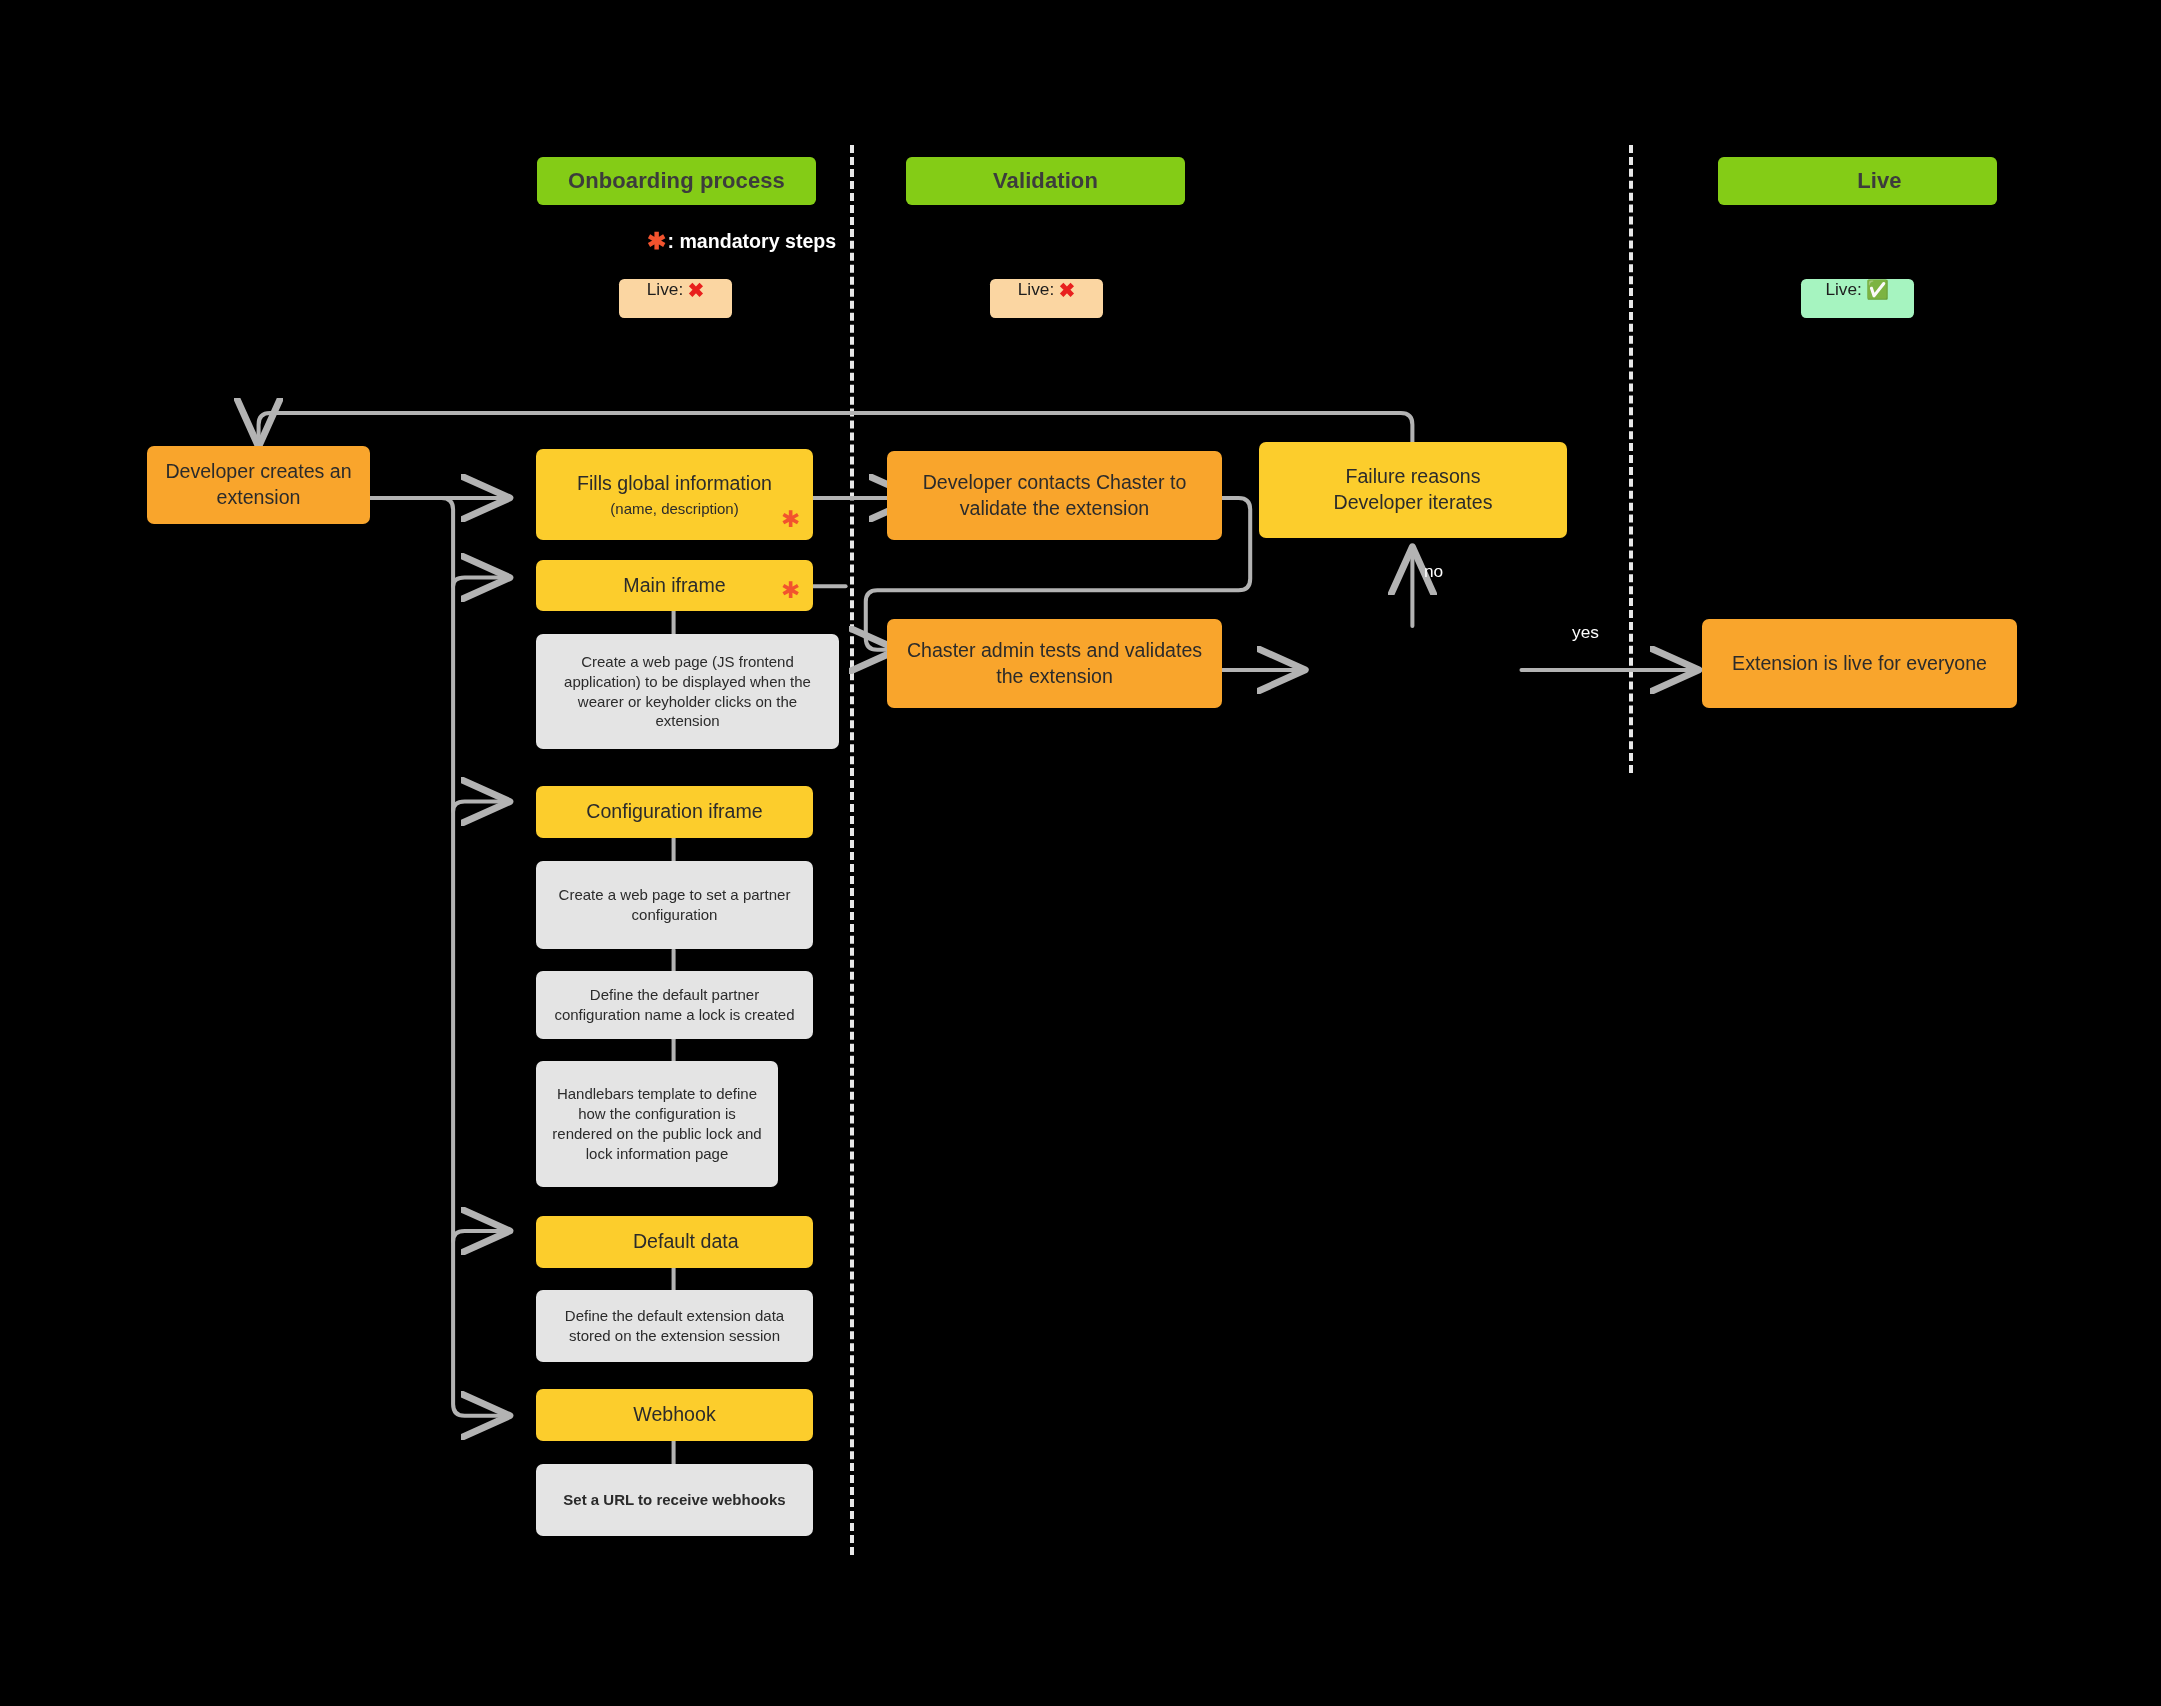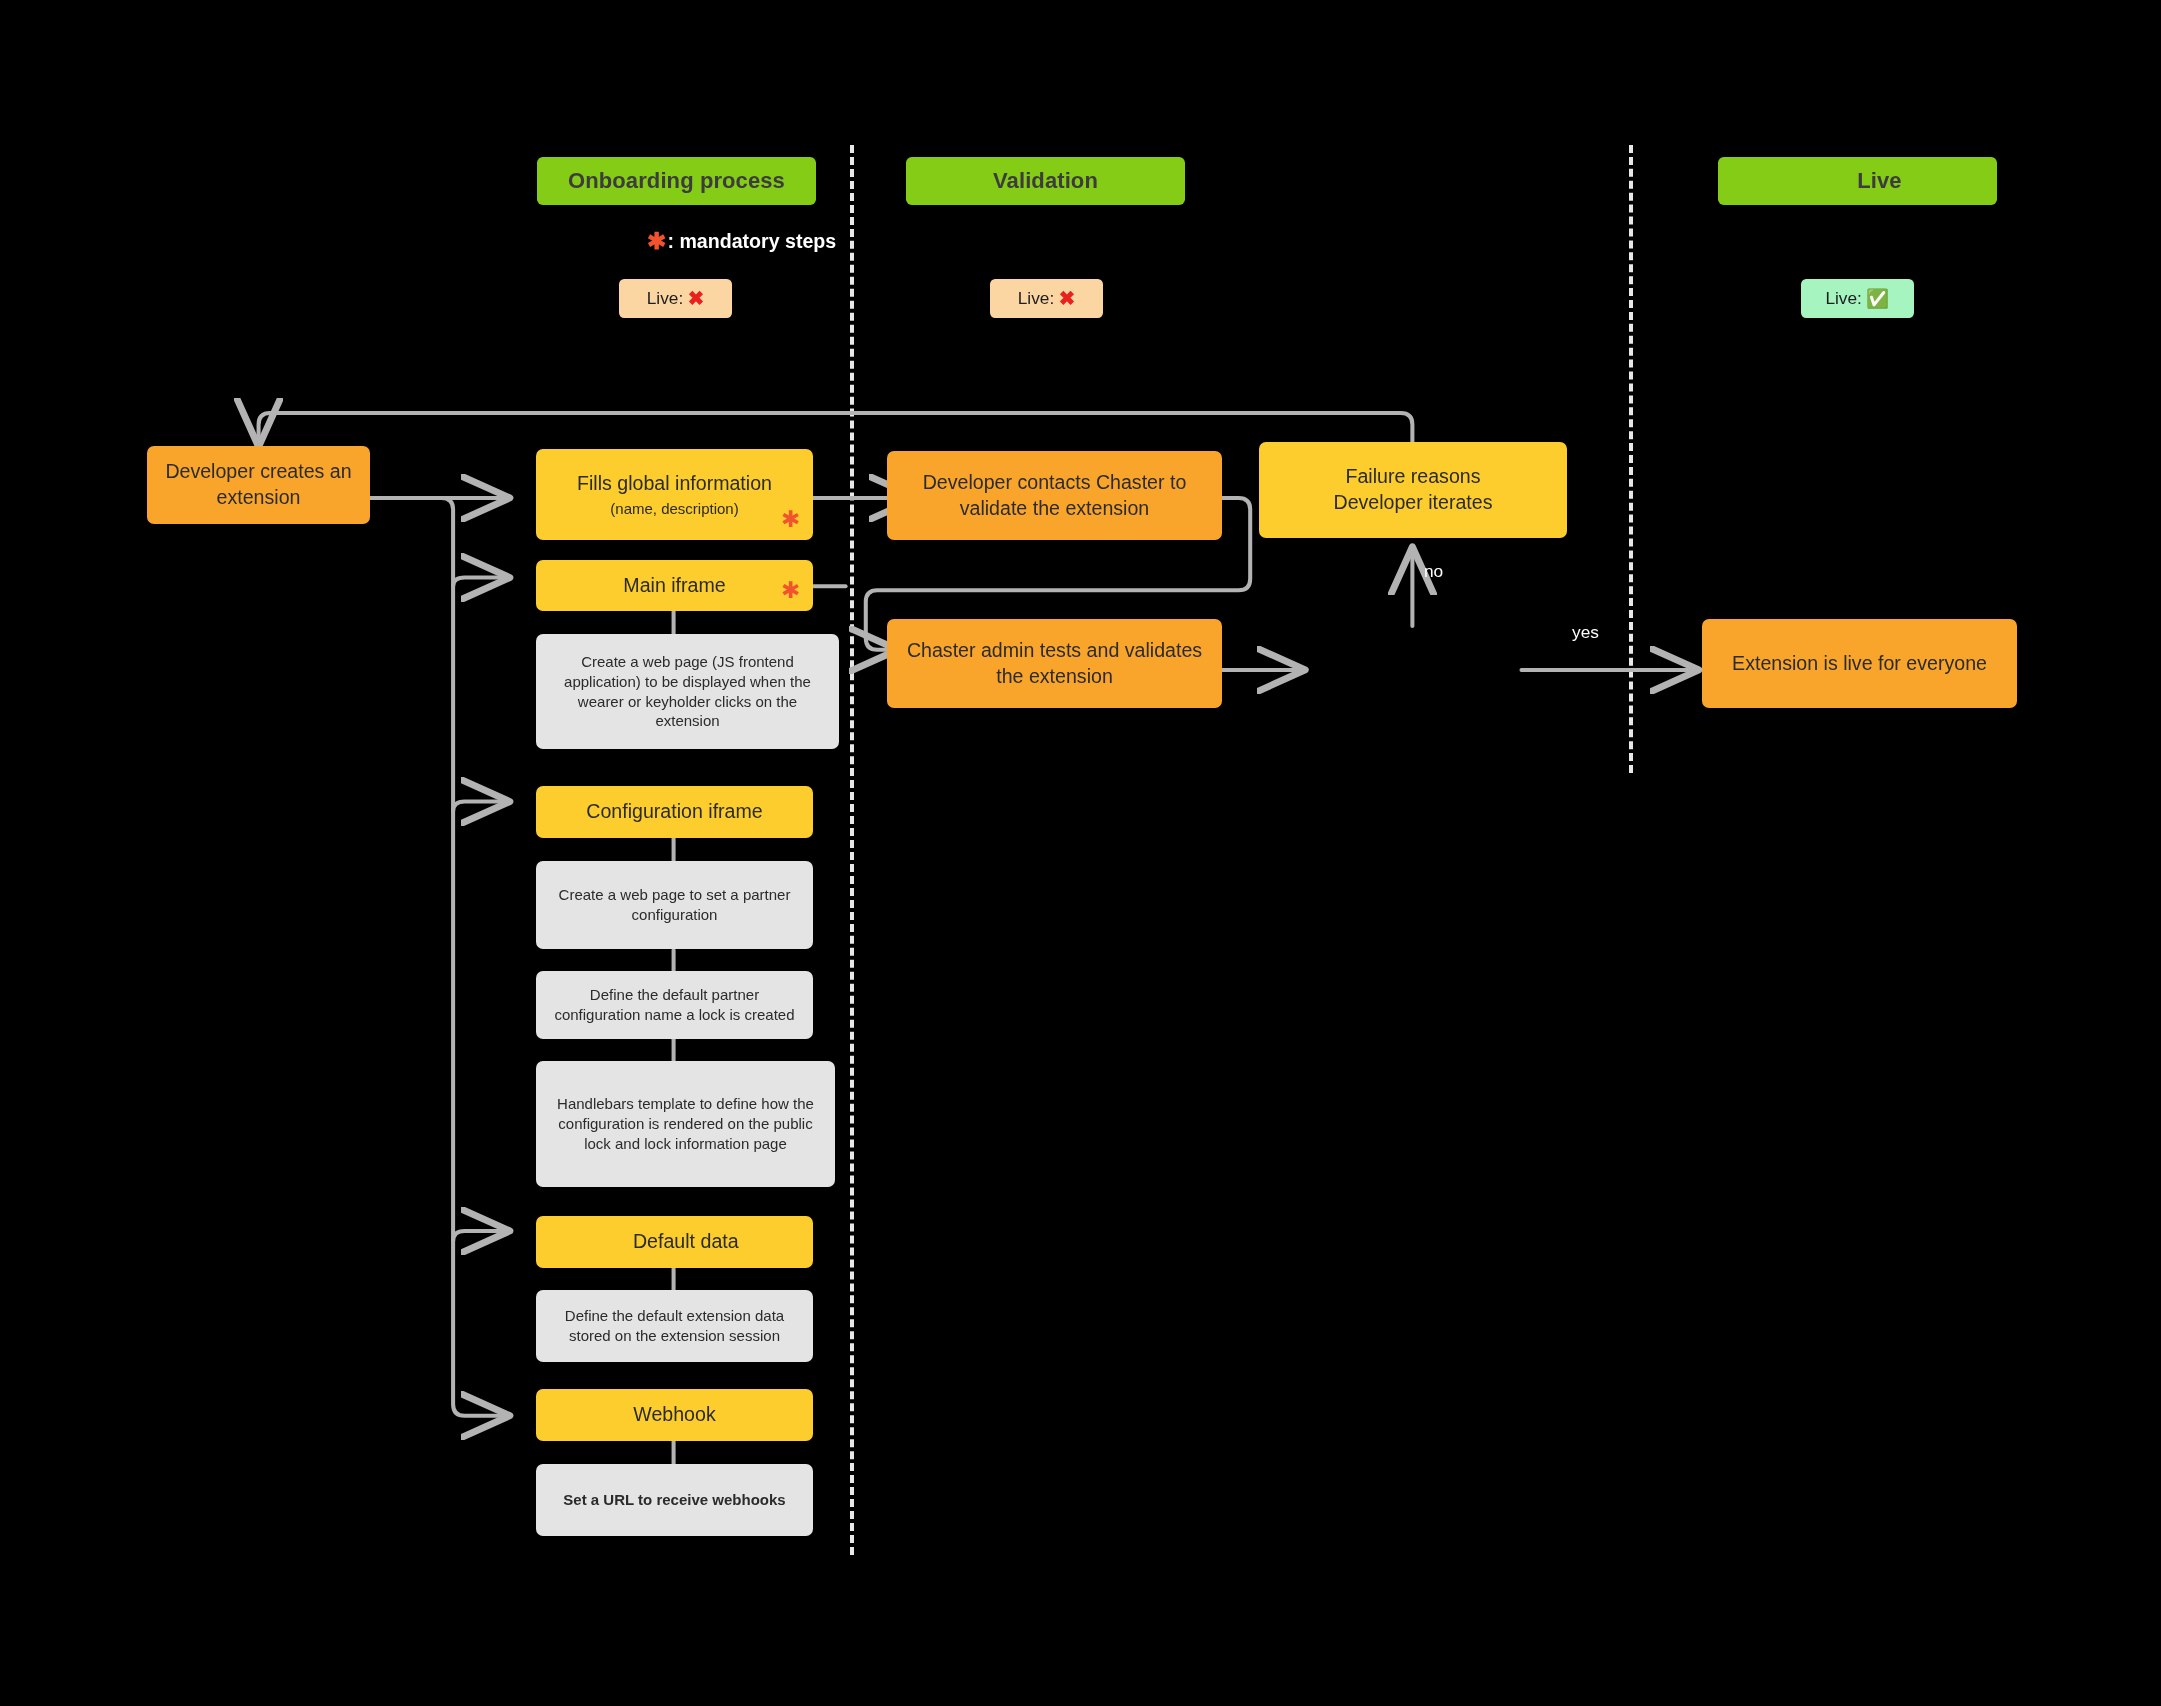--- a/index.html
+++ b/index.html
@@ -29,21 +29,21 @@
     font-size: 19.6px;
     font-weight: bold;
     white-space: nowrap;
     display: flex; align-items: center;
   }
   .legend .ast { color: #f2532e; font-size: 23px; line-height: 1; margin-right: 1.2px; }
 
   .live-badge {
     position: absolute;
     border-radius: 5.2px;
-    display: flex; align-items: center; justify-content: center;
+    display: flex; align-items: flex-start; justify-content: center;
     font-size: 17.3px;
     color: #1d1d1d;
     white-space: nowrap;
     gap: 4.6px;
   }
   .live-badge.no  { background: #fbd6a2; }
   .live-badge.yes { background: #a6f4c0; }
   .x-mark  { color: #e8201e; font-weight: bold; font-size: 19.6px; }
   .check-mark { font-size: 18.5px; }
 
@@ -215,21 +215,21 @@
   </div>
 
   <div class="node grey" style="left:536px; top:861px; width:277px; height:88px;">
     <span>Create a web page to set a partner configuration</span>
   </div>
 
   <div class="node grey" style="left:536px; top:971px; width:277px; height:68px;">
     <span>Define the default partner configuration name a lock is created</span>
   </div>
 
-  <div class="node grey" style="left:536px; top:1061px; width:299px; height:126px;">
+  <div class="node grey" style="left:536px; top:1061px; width:242px; height:126px;">
     <span>Handlebars template to define how the configuration is rendered on the public lock and lock information page</span>
   </div>
 
   <div class="node yellow" style="left:536px; top:1216px; width:277px; height:52px;padding-left:33px;">
     <span>Default data</span>
   </div>
 
   <div class="node grey" style="left:536px; top:1290px; width:277px; height:72px;">
     <span>Define the default extension data stored on the extension session</span>
   </div>

